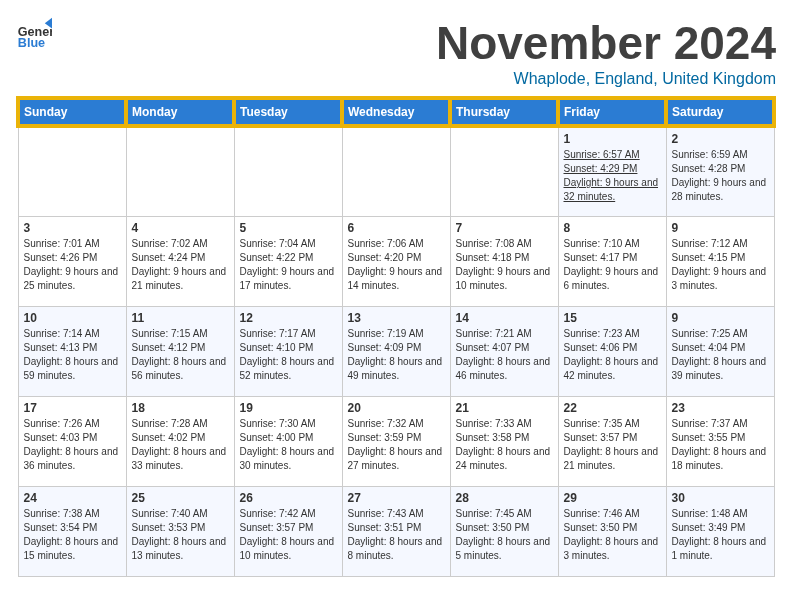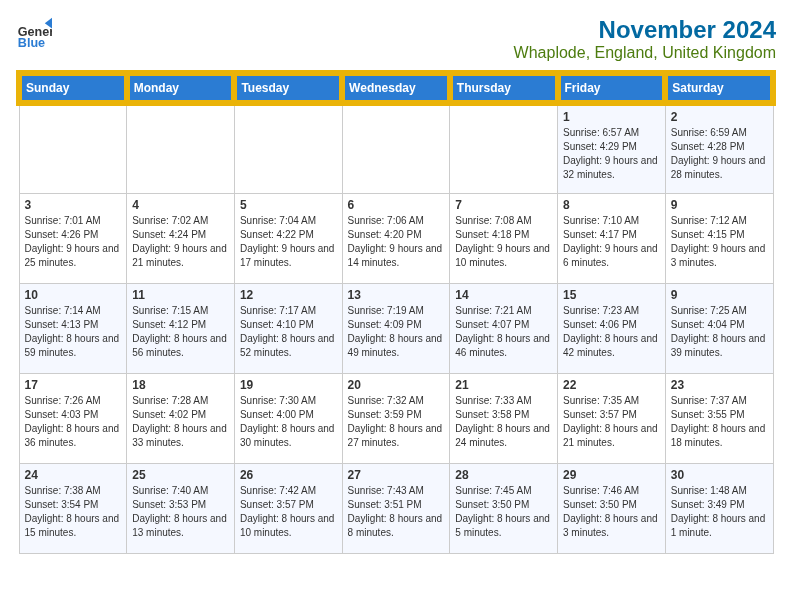--- a/index.html
+++ b/index.html
@@ -22,40 +22,40 @@
       gap: 4px;
     }
     .logo-icon {
       width: 36px;
       height: 36px;
     }
     .title-area {
       text-align: right;
     }
     .month-title {
-      font-size: 24px;
+      font-size: 46px;
       font-weight: bold;
-      color: #0369a1;
+      color: #404040;
     }
     .location-title {
       font-size: 16px;
-      color: #4d7c0f;
+      color: #0369a1;
     }
     .calendar-table {
       width: 100%;
       border-collapse: collapse;
       table-layout: fixed;
     }
     .calendar-table thead tr th {
       background-color: #2b7cd3;
       color: #fff;
       font-size: 12px;
       font-weight: bold;
       padding: 5px 4px;
-      border: 6px solid #eab308;
+      border: 4px solid #eab308;
       text-align: left;
     }
     .calendar-table tbody tr td {
       vertical-align: top;
       border: 1px solid #ccc;
       padding: 4px 5px;
       min-height: 80px;
       height: 90px;
       font-size: 10px;
       color: #333;
@@ -114,21 +114,21 @@
   </thead>
   <tbody id="calendar-body">
   <tr>
         <td class="empty-cell"></td>
         <td class="empty-cell"></td>
         <td class="empty-cell"></td>
         <td class="empty-cell"></td>
         <td class="empty-cell"></td>
         <td>
           <span class="day-number">1</span>
-          <div class="day-info" style="white-space: pre-line;">Sunrise: 6:57 AM
+          <div class="day-info" style="white-space: pre-line; text-decoration: underline;">Sunrise: 6:57 AM
 Sunset: 4:29 PM
 Daylight: 9 hours and 32 minutes.</div>
         </td>
         <td>
           <span class="day-number">2</span>
           <div class="day-info" style="white-space: pre-line;">Sunrise: 6:59 AM
 Sunset: 4:28 PM
 Daylight: 9 hours and 28 minutes.</div>
         </td>
       </tr>

